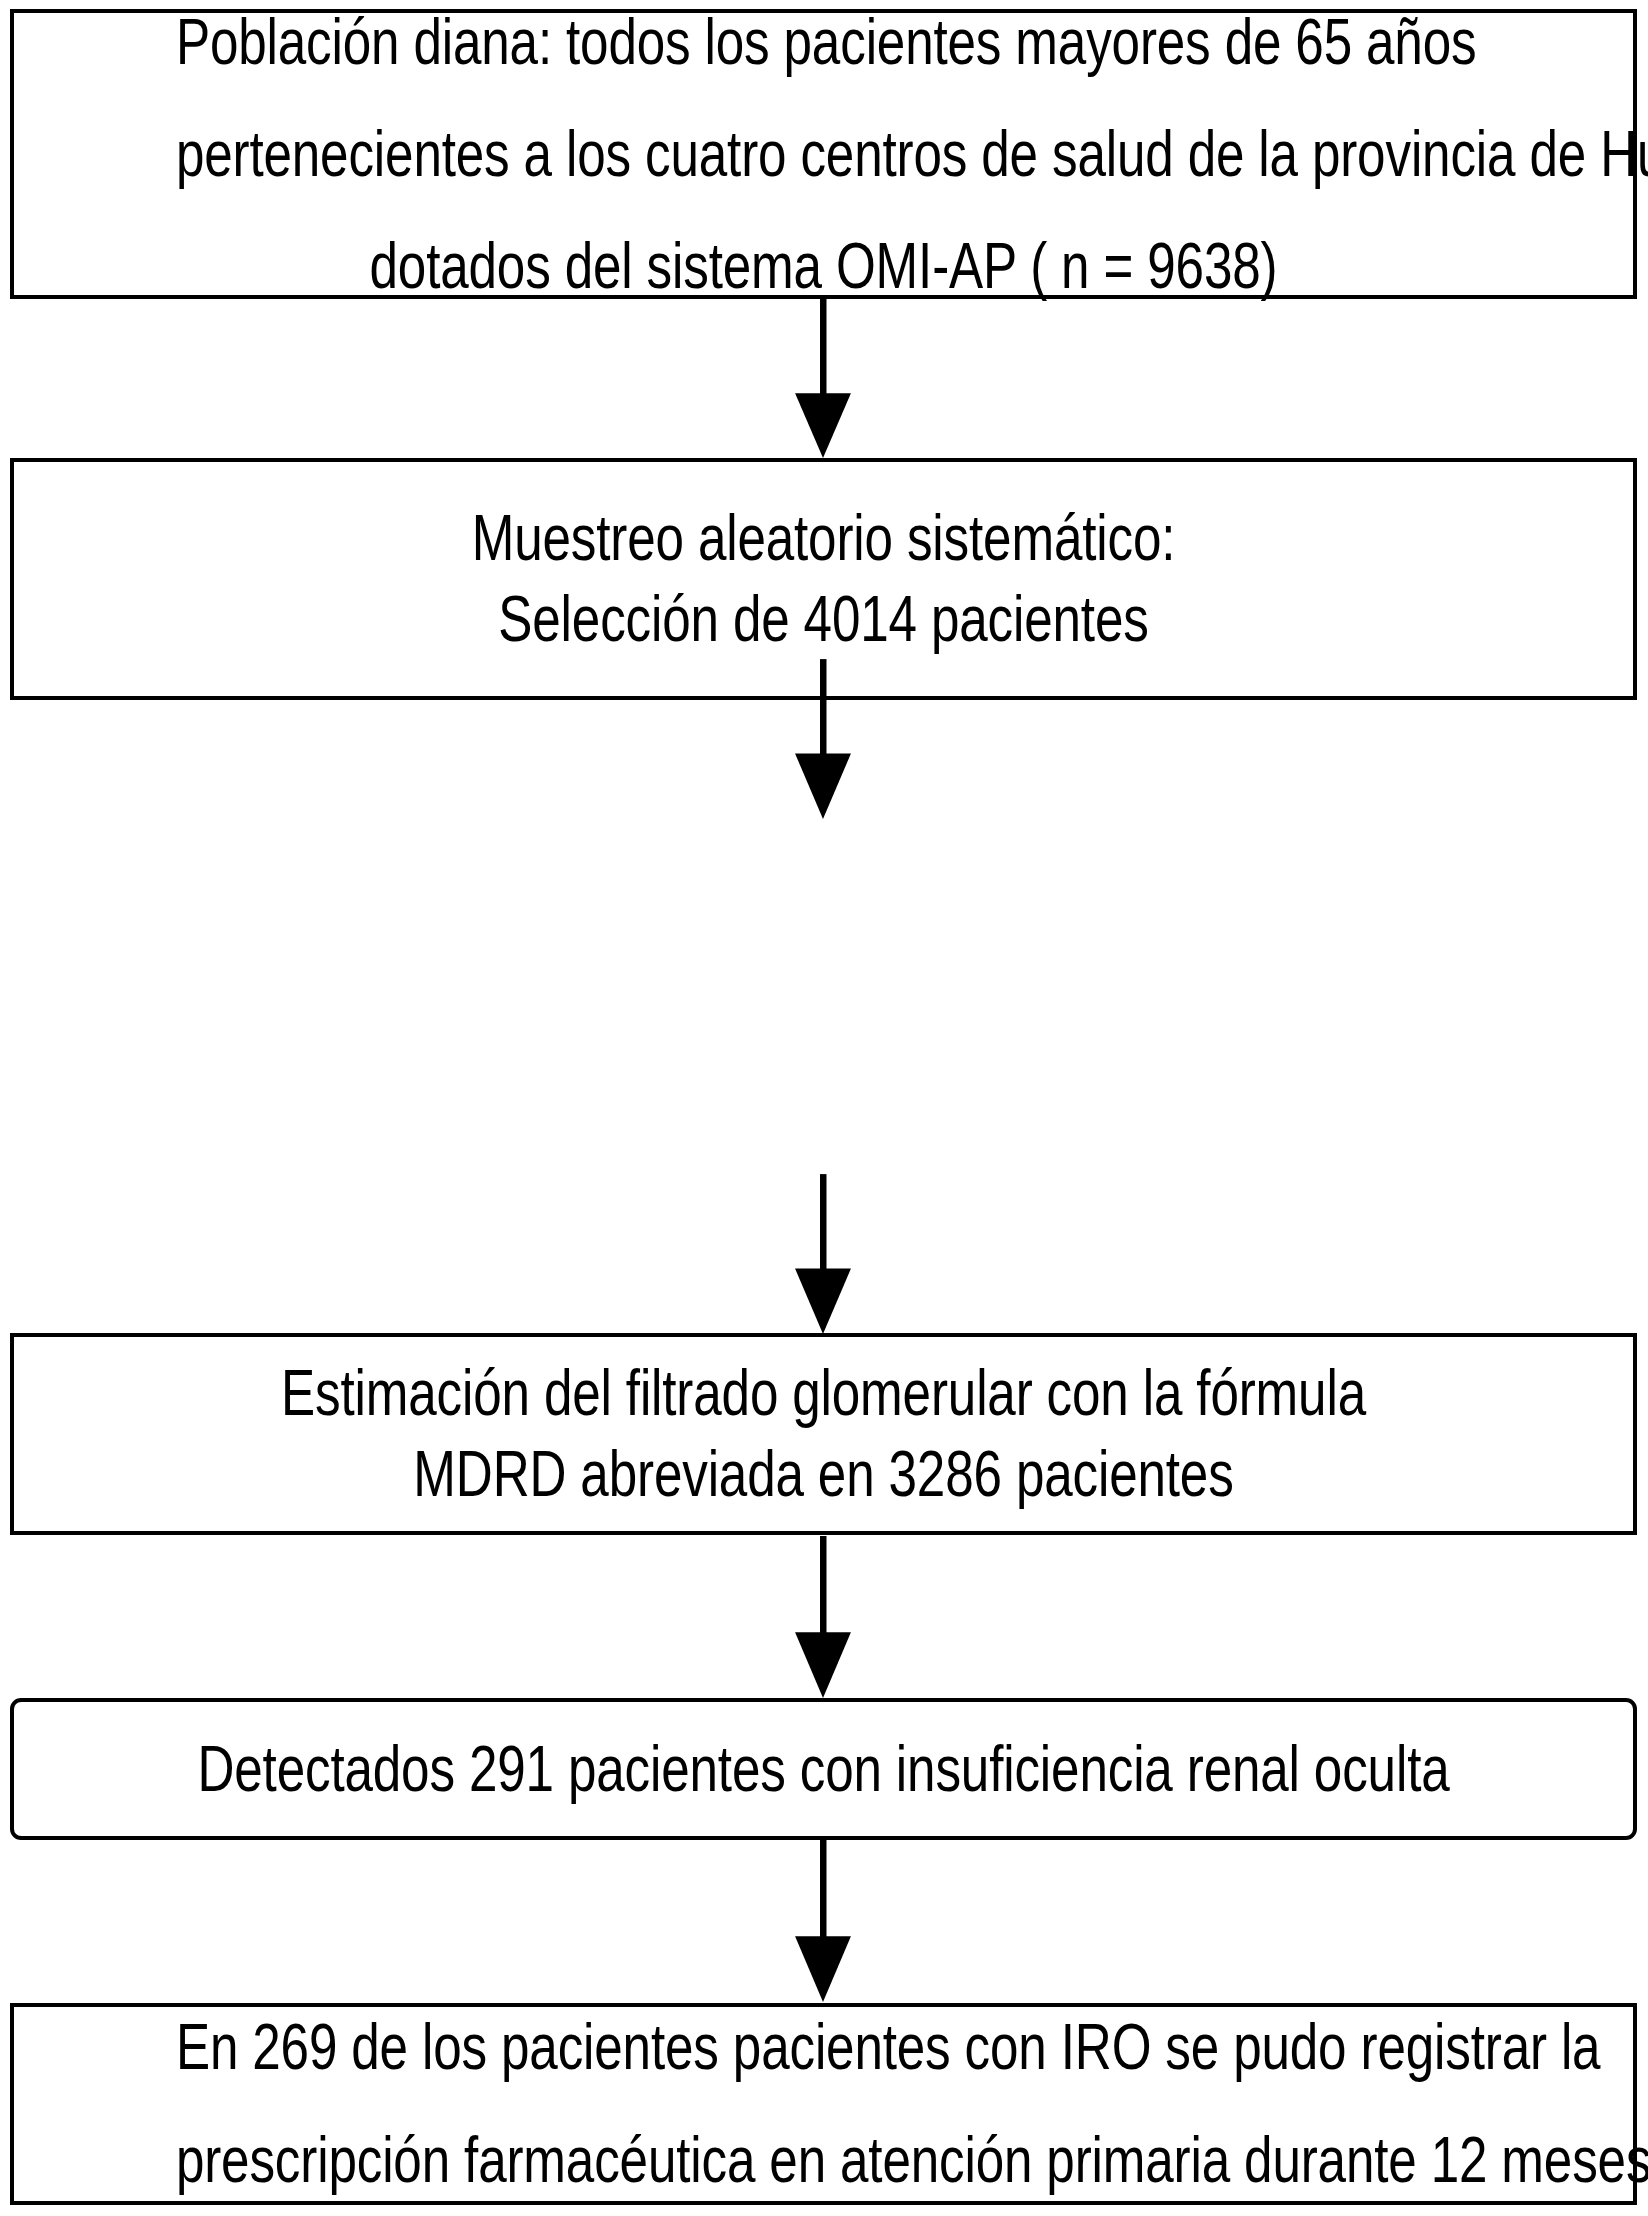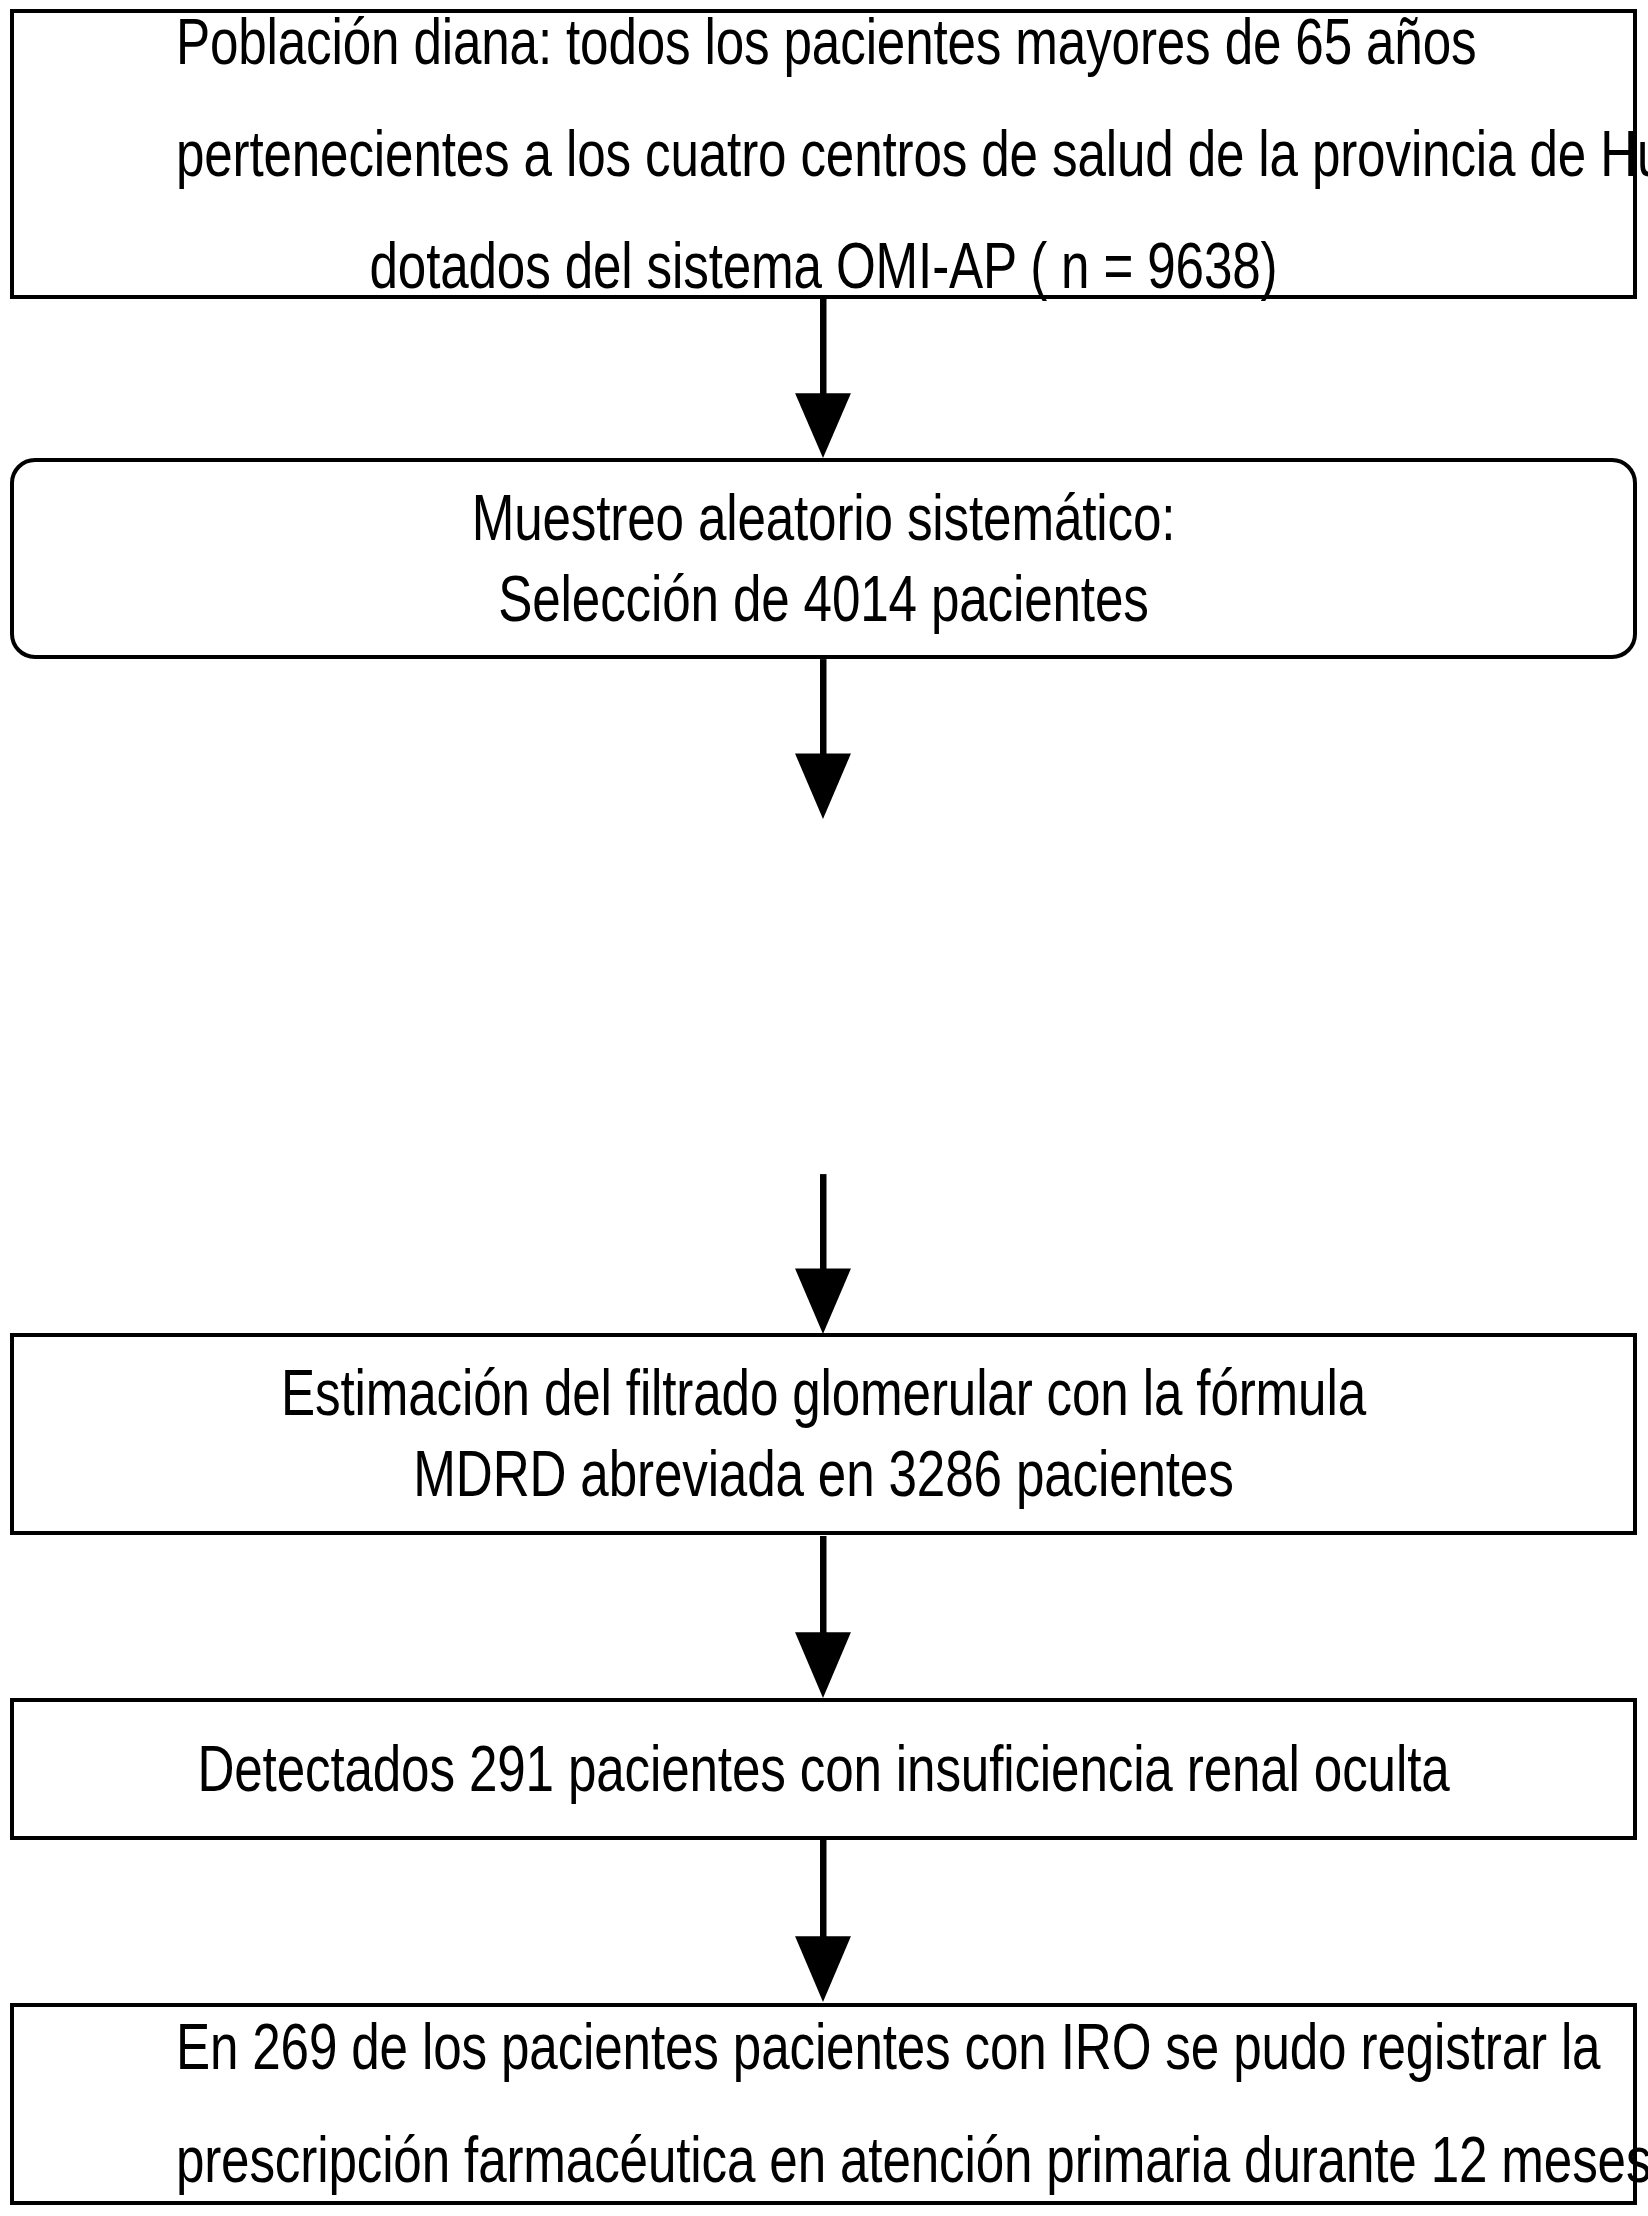--- a/index.html
+++ b/index.html
@@ -43,24 +43,24 @@
   .connector {
     position: absolute;
     left: 0;
     width: 1648px;
     pointer-events: none;
   }
   .connector svg { display: block; }
 
   
   #node-1 { top: 9px;   height: 290px; gap: 31px; }
-  #node-2 { top: 458px;  height: 201px; border-radius: 25px; }
+  #node-2 { top: 458px;  height: 242px; }
   #node-3 { top: 819px; height: 355px; }
   #node-4 { top: 1333px; height: 202px; }
-  #node-5 { top: 1698px; height: 142px; }
+  #node-5 { top: 1698px; height: 142px; border-radius: 11px; }
   #node-6 { top: 2003px; height: 202px; justify-content: space-between; }
 
   #arrow-1 { top: 299px;  height: 159px; }
   #arrow-2 { top: 659px; height: 160px; }
   #arrow-3 { top: 1174px; height: 160px; }
   #arrow-4 { top: 1536px; height: 162px; }
   #arrow-5 { top: 1840px; height: 162px; }
 </style>
 </head>
 <body>

